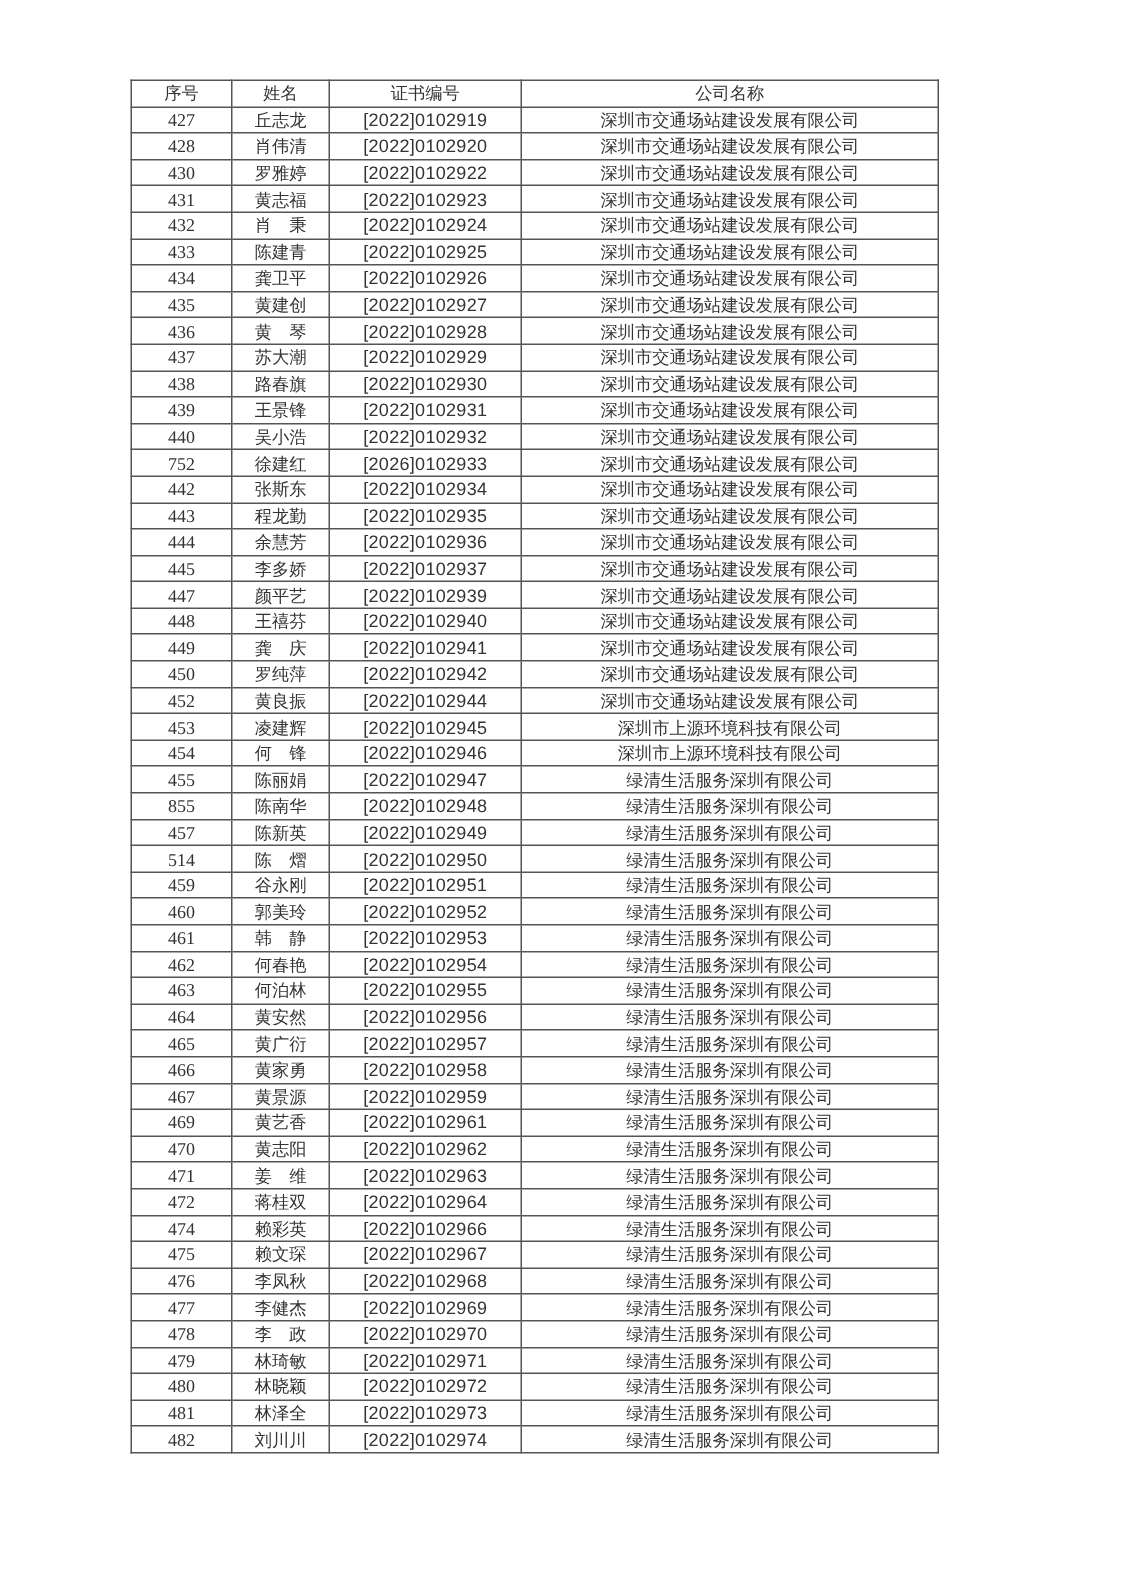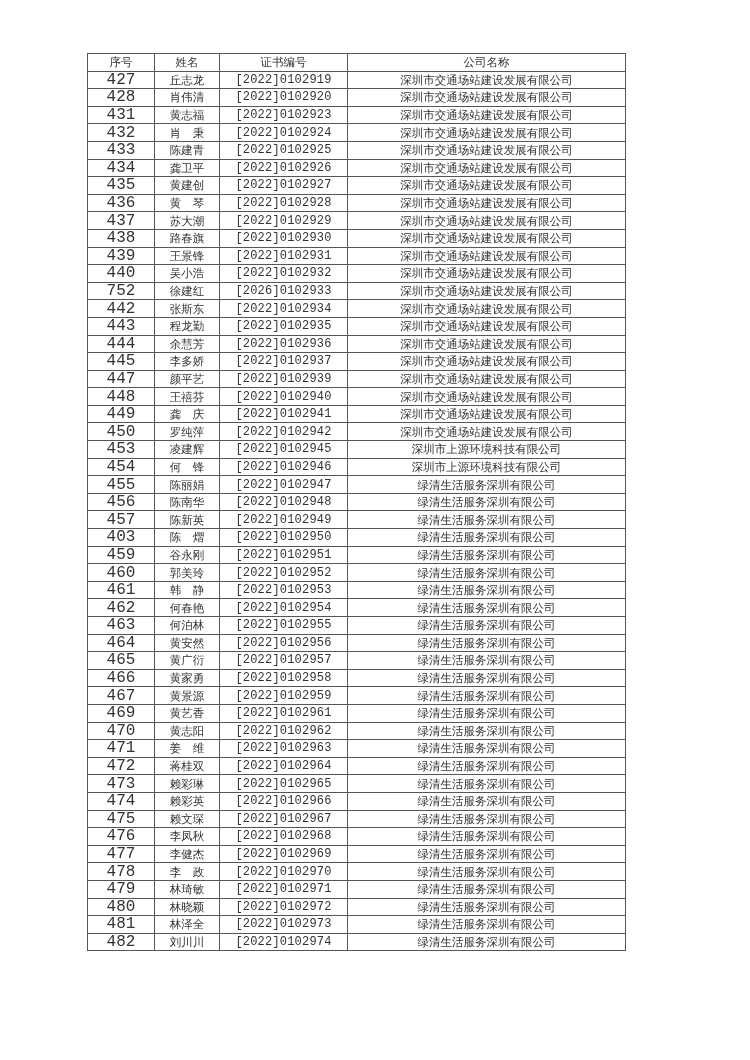--- a/index.html
+++ b/index.html
@@ -16,22 +16,22 @@
   .sheet td, .sheet th {
     border: 1px solid #555;
     height: 16.6px; padding: 0; line-height: 16px;
     text-align: center; font-weight: normal; white-space: nowrap; overflow: hidden;
   }
   .sheet th { color: #333; }
   col.c-no { width: 67px; }
   col.c-name { width: 65px; }
   col.c-cert { width: 128px; }
   col.c-co { width: 278px; }
-  .cert { font-family: Liberation Mono, monospace; font-size: 12px; letter-spacing: 0.2px; }
-  .num { font-family: Liberation Mono, monospace; font-size: 16px; }
+  .cert { font-family: Liberation Sans, sans-serif; font-size: 12px; letter-spacing: 0.2px; }
+  .num { font-family: Liberation Serif, serif; font-size: 12px; }
 </style>
 </head>
 <body>
 
 <table class="sheet">
   <colgroup>
     <col class="c-no">
       <col class="c-name">
       <col class="c-cert">
       <col class="c-co">
@@ -51,20 +51,26 @@
         <td class="cert">[2022]0102919</td>
         <td>深圳市交通场站建设发展有限公司</td>
       </tr>
       <tr>
         <td class="num">428</td>
         <td>肖伟清</td>
         <td class="cert">[2022]0102920</td>
         <td>深圳市交通场站建设发展有限公司</td>
       </tr>
       <tr>
+        <td class="num">430</td>
+        <td>罗雅婷</td>
+        <td class="cert">[2022]0102922</td>
+        <td>深圳市交通场站建设发展有限公司</td>
+      </tr>
+      <tr>
         <td class="num">431</td>
         <td>黄志福</td>
         <td class="cert">[2022]0102923</td>
         <td>深圳市交通场站建设发展有限公司</td>
       </tr>
       <tr>
         <td class="num">432</td>
         <td>肖　秉</td>
         <td class="cert">[2022]0102924</td>
         <td>深圳市交通场站建设发展有限公司</td>
@@ -162,20 +168,26 @@
       <tr>
         <td class="num">449</td>
         <td>龚　庆</td>
         <td class="cert">[2022]0102941</td>
         <td>深圳市交通场站建设发展有限公司</td>
       </tr>
       <tr>
         <td class="num">450</td>
         <td>罗纯萍</td>
         <td class="cert">[2022]0102942</td>
+        <td>深圳市交通场站建设发展有限公司</td>
+      </tr>
+      <tr>
+        <td class="num">452</td>
+        <td>黄良振</td>
+        <td class="cert">[2022]0102944</td>
         <td>深圳市交通场站建设发展有限公司</td>
       </tr>
       <tr>
         <td class="num">453</td>
         <td>凌建辉</td>
         <td class="cert">[2022]0102945</td>
         <td>深圳市上源环境科技有限公司</td>
       </tr>
       <tr>
         <td class="num">454</td>
@@ -183,33 +195,33 @@
         <td class="cert">[2022]0102946</td>
         <td>深圳市上源环境科技有限公司</td>
       </tr>
       <tr>
         <td class="num">455</td>
         <td>陈丽娟</td>
         <td class="cert">[2022]0102947</td>
         <td>绿清生活服务深圳有限公司</td>
       </tr>
       <tr>
-        <td class="num">456</td>
+        <td class="num">855</td>
         <td>陈南华</td>
         <td class="cert">[2022]0102948</td>
         <td>绿清生活服务深圳有限公司</td>
       </tr>
       <tr>
         <td class="num">457</td>
         <td>陈新英</td>
         <td class="cert">[2022]0102949</td>
         <td>绿清生活服务深圳有限公司</td>
       </tr>
       <tr>
-        <td class="num">403</td>
+        <td class="num">514</td>
         <td>陈　熠</td>
         <td class="cert">[2022]0102950</td>
         <td>绿清生活服务深圳有限公司</td>
       </tr>
       <tr>
         <td class="num">459</td>
         <td>谷永刚</td>
         <td class="cert">[2022]0102951</td>
         <td>绿清生活服务深圳有限公司</td>
       </tr>
@@ -276,26 +288,20 @@
       <tr>
         <td class="num">471</td>
         <td>姜　维</td>
         <td class="cert">[2022]0102963</td>
         <td>绿清生活服务深圳有限公司</td>
       </tr>
       <tr>
         <td class="num">472</td>
         <td>蒋桂双</td>
         <td class="cert">[2022]0102964</td>
-        <td>绿清生活服务深圳有限公司</td>
-      </tr>
-      <tr>
-        <td class="num">473</td>
-        <td>赖彩琳</td>
-        <td class="cert">[2022]0102965</td>
         <td>绿清生活服务深圳有限公司</td>
       </tr>
       <tr>
         <td class="num">474</td>
         <td>赖彩英</td>
         <td class="cert">[2022]0102966</td>
         <td>绿清生活服务深圳有限公司</td>
       </tr>
       <tr>
         <td class="num">475</td>

